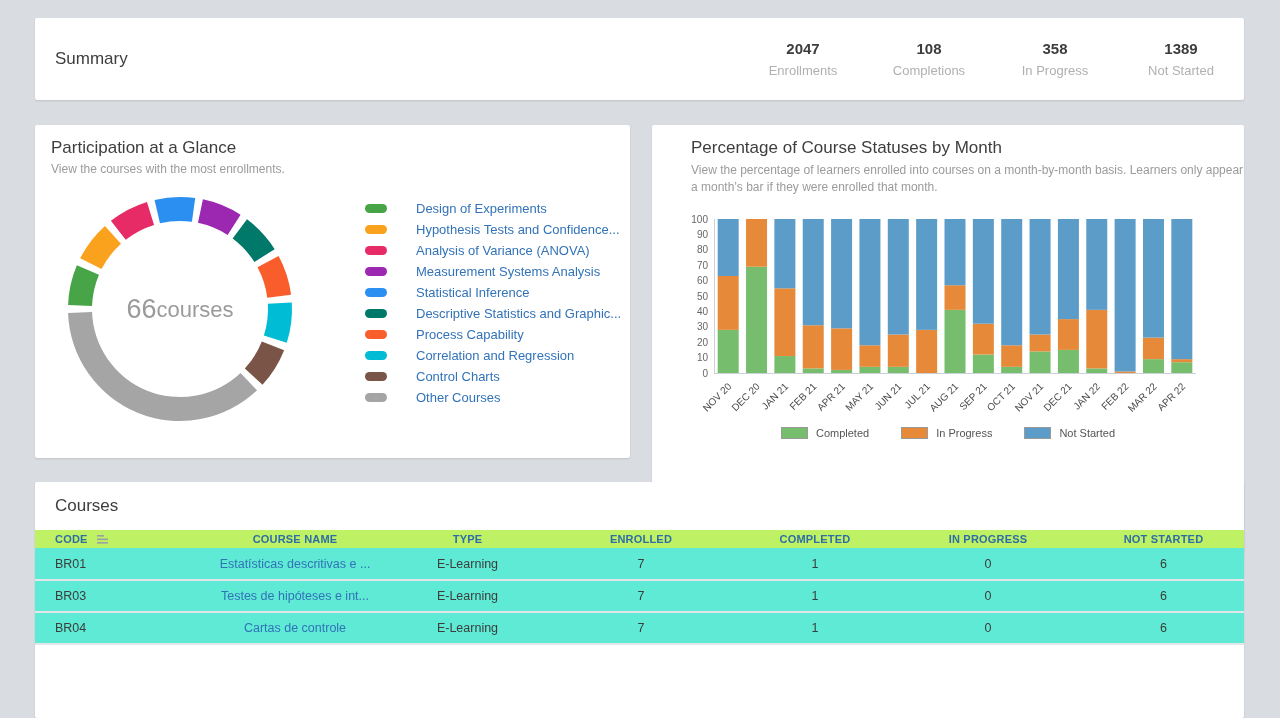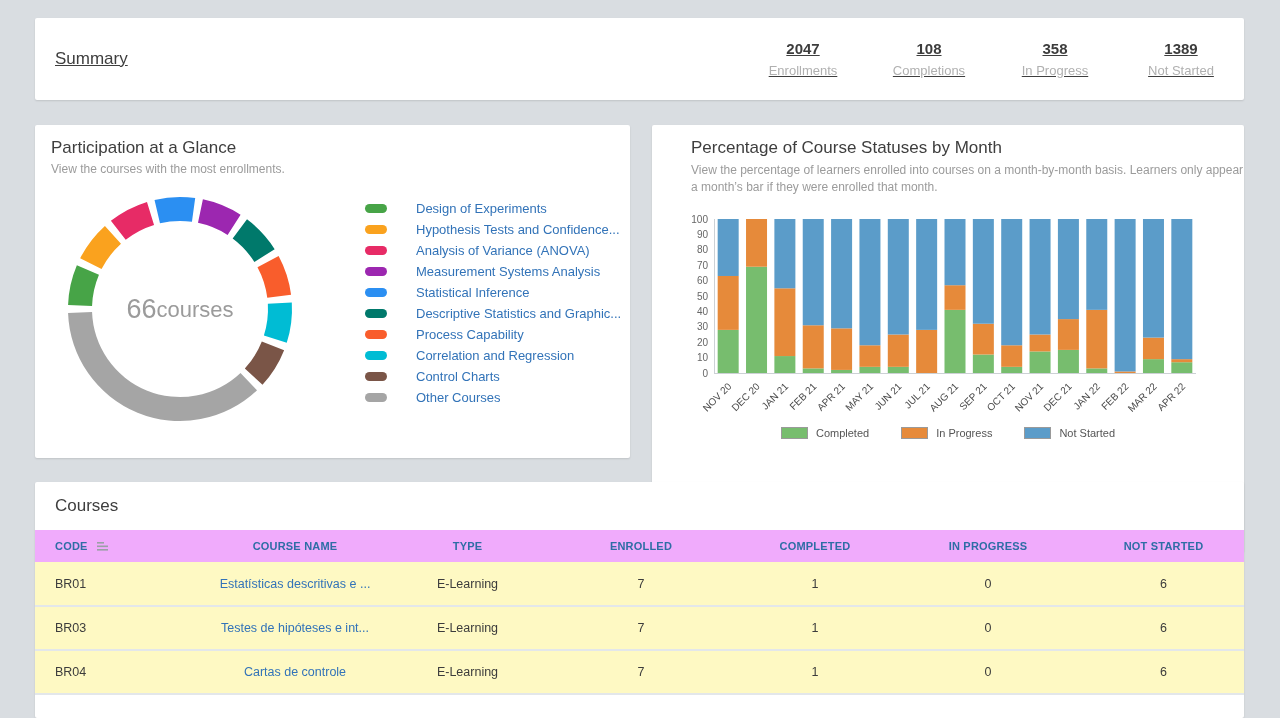--- a/index.html
+++ b/index.html
@@ -14,21 +14,21 @@
     position:absolute;
     background:#fff;
     box-shadow:0 1px 2px rgba(0,0,0,.12);
     border-radius:2px;
     overflow:hidden;
   }
   .card-title { font-size:17px; color:#3e3e3e; font-weight:400; }
   .card-sub   { font-size:12px; color:#9b9b9b; margin-top:4px; }
 
   
-  #summary-card { left:35px; top:18px; width:1209px; height:82px; display:flex; align-items:center;text-decoration:underline; }
+  #summary-card { left:35px; top:18px; width:1209px; height:82px; display:flex; align-items:center; }
   #summary-title { margin-left:20px; font-size:17px; }
   #summary-stats { margin-left:auto; display:flex; }
   .stat { width:126px; text-align:center; }
   .stat .v { font-size:15px; font-weight:700; color:#3c3c3c; }
   .stat .l { font-size:13px; color:#b0b0b0; margin-top:6px; }
 
   
   #participation-card { left:35px; top:125px; width:595px; height:333px; }
   #participation-card .hd { padding:13px 20px 0 16px; }
   #donut-wrap { position:absolute; left:25px; top:64px; width:240px; height:240px; }
@@ -53,26 +53,26 @@
                 display:flex; justify-content:center; gap:32px; }
   .bleg-item { display:flex; align-items:center; }
   .bleg-swatch { width:27px; height:12px; border:1px solid #9a9a9a; }
   .bleg-label { margin-left:8px; font-size:11px; color:#555; }
 
   
   #courses-card { left:35px; top:482px; width:1209px; height:236px; }
   #courses-card .hd { padding:14px 20px 0 20px; }
   #courses-table { position:absolute; left:0; top:48px; width:1209px; border-collapse:collapse; table-layout:fixed; }
   #courses-table th {
-    background:#f0abfc; color:#2e6da5; font-size:11px; font-weight:700;
-    height:32px; text-align:center; letter-spacing:.2px;margin-top:28px;
+    background:#bef264; color:#2e6da5; font-size:11px; font-weight:700;
+    height:18px; text-align:center; letter-spacing:.2px;margin-top:28px;
   }
   #courses-table th.left { text-align:left; padding-left:20px; }
   #courses-table td {
-    background:#fef9c3; font-size:12.5px; color:#3c3c3c; height:44px;
+    background:#5eead4; font-size:12.5px; color:#3c3c3c; height:32px;
     text-align:center; border-bottom:2px solid #e3e7ea;
   }
   #courses-table td.left { text-align:left; padding-left:20px; }
   #courses-table td.link { color:#3273b8; cursor:pointer; }
   .sort-icon { display:inline-block; vertical-align:-1px; margin-left:8px; }
 
   svg text { font-family:"Liberation Sans", sans-serif; }
 </style>
 </head>
 <body>

